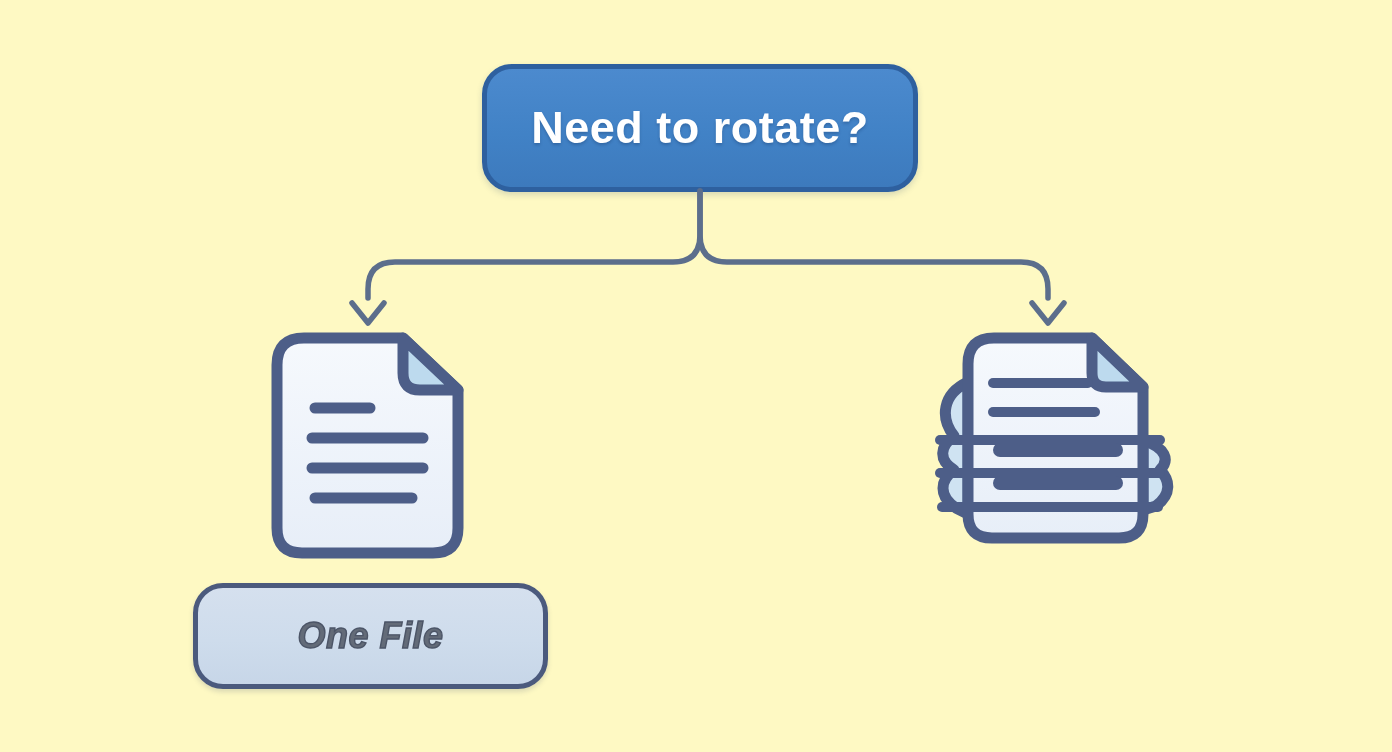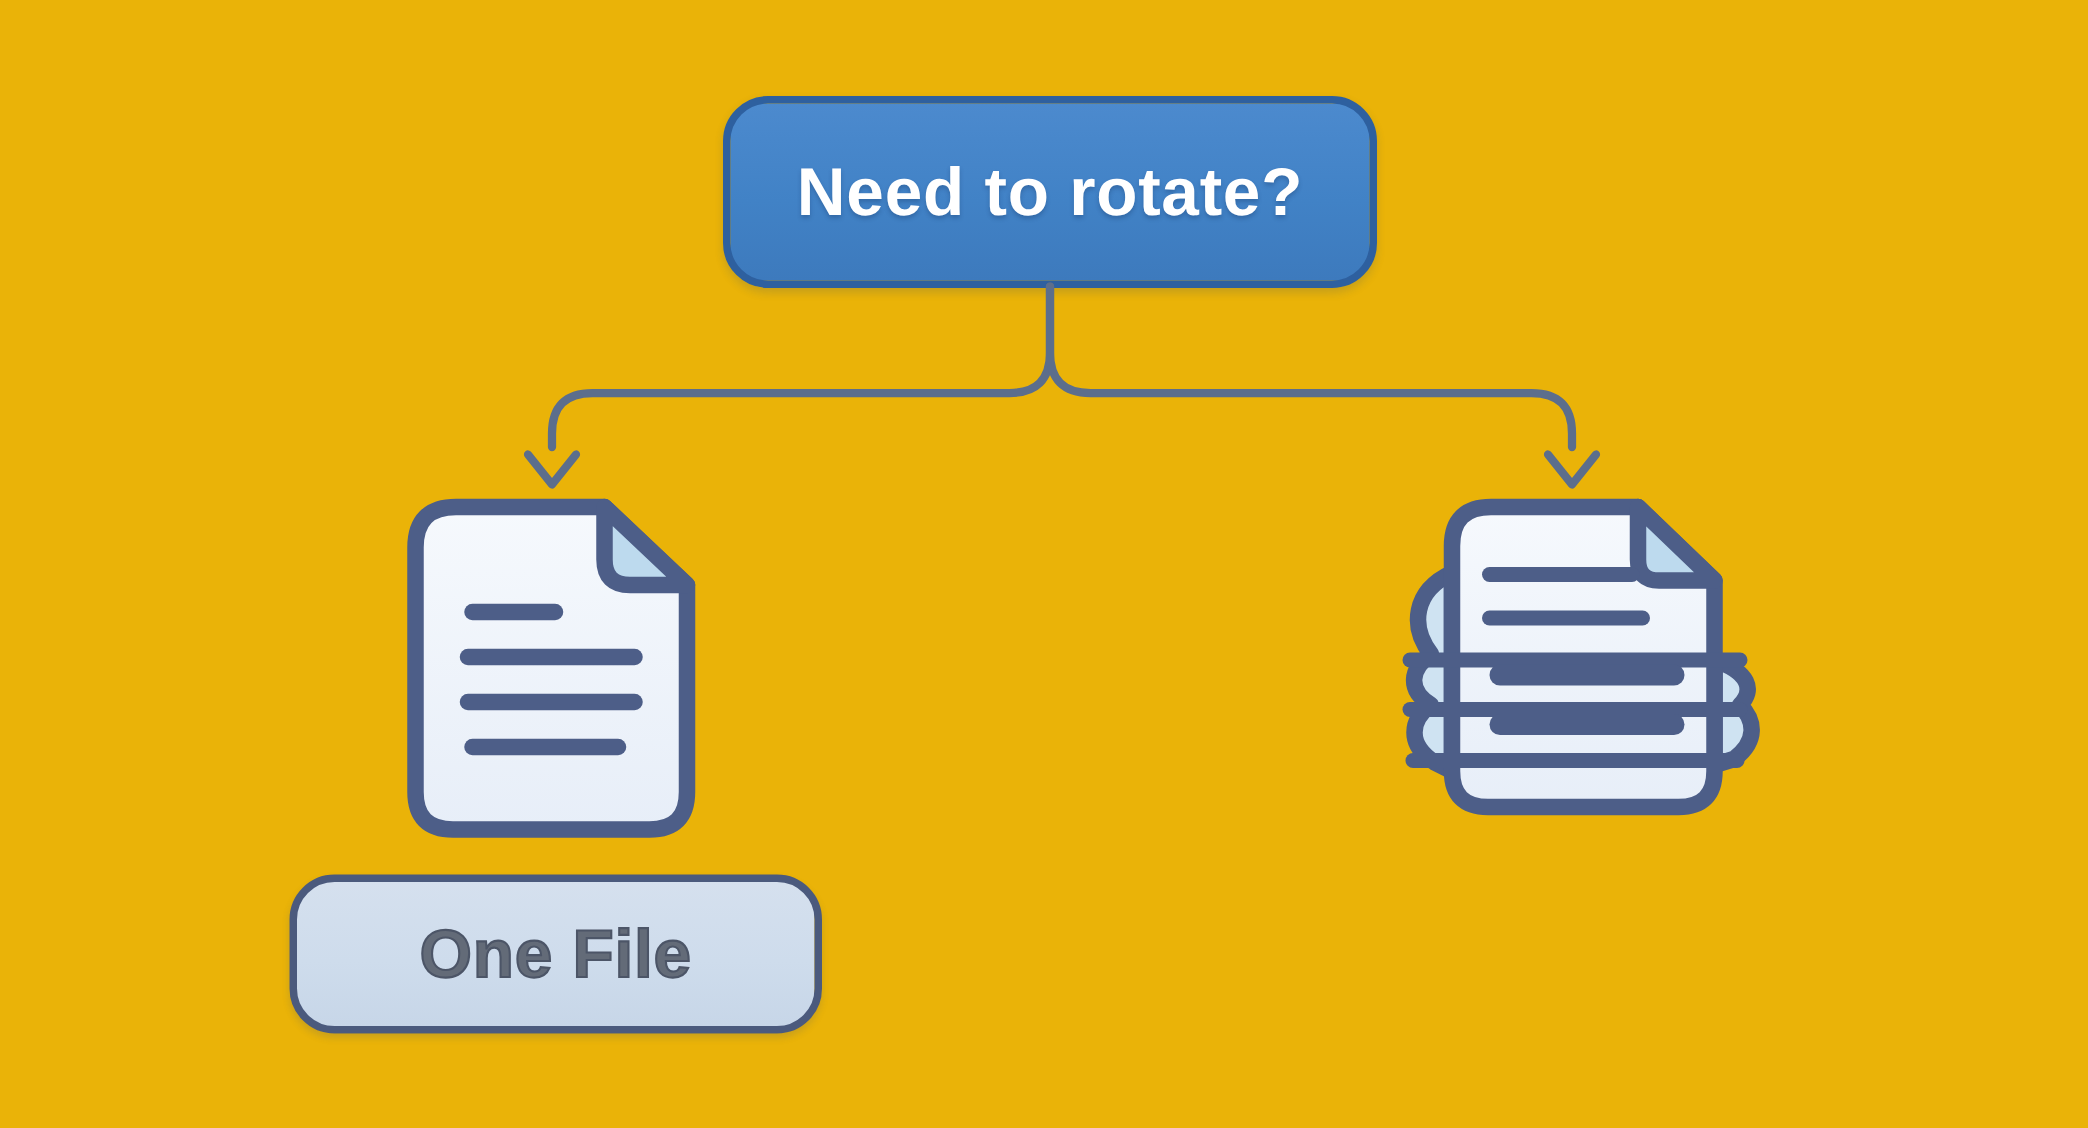--- a/index.html
+++ b/index.html
@@ -1,19 +1,19 @@
 <!DOCTYPE html>
 <html><head>
 <meta charset="utf-8">
 <style>
   * { margin: 0; padding: 0; box-sizing: border-box; }
   html, body { width: 1392px; height: 752px; overflow: hidden; }
   body { background: #ffffff; font-family: "Liberation Sans", sans-serif; }
 
-  .canvas { position: relative; width: 1392px; height: 752px; background: #eab308; }
+  .canvas { position: relative; width: 1392px; height: 752px; background: #fef9c3; }
 
   .decision {
     position: absolute; left: 482px; top: 64px; width: 436px; height: 128px;
     background: linear-gradient(180deg, #4c8ace 0%, #4182c6 55%, #3d7abd 100%);
     border: 5px solid #2e609f; border-radius: 30px;
     display: flex; align-items: center; justify-content: center;
     box-shadow: 0 3px 6px rgba(40, 70, 110, 0.18);
   }
   .decision span {
     color: #ffffff; font-size: 45px; font-weight: 700; letter-spacing: 0.5px;
@@ -26,21 +26,21 @@
   .icon-stack  { position: absolute; left: 926px; top: 322px; width: 248px; height: 232px; }
 
   .option {
     position: absolute; height: 106px;
     background: linear-gradient(180deg, #d5e0ee 0%, #cedcec 55%, #c7d6e8 100%);
     border: 5px solid #4b5a7d; border-radius: 30px;
     display: flex; align-items: center; justify-content: center;
     box-shadow: 0 3px 5px rgba(60, 80, 110, 0.18);
   }
   .option span {
-    color: #636b78; font-size: 45px; font-weight: 700; letter-spacing: 0.5px;
+    color: #636b78; font-size: 36px; font-weight: 700; letter-spacing: 0.5px; font-style: italic;
     -webkit-text-stroke: 1.4px #4c5567;
   }
   .option-one  { left: 193px; top: 583px; width: 355px; }
   .option-many { left: 878px; top: 582px; width: 352px; height: 107px; }
 </style>
 </head>
 <body>
 
 <div class="canvas">
 

